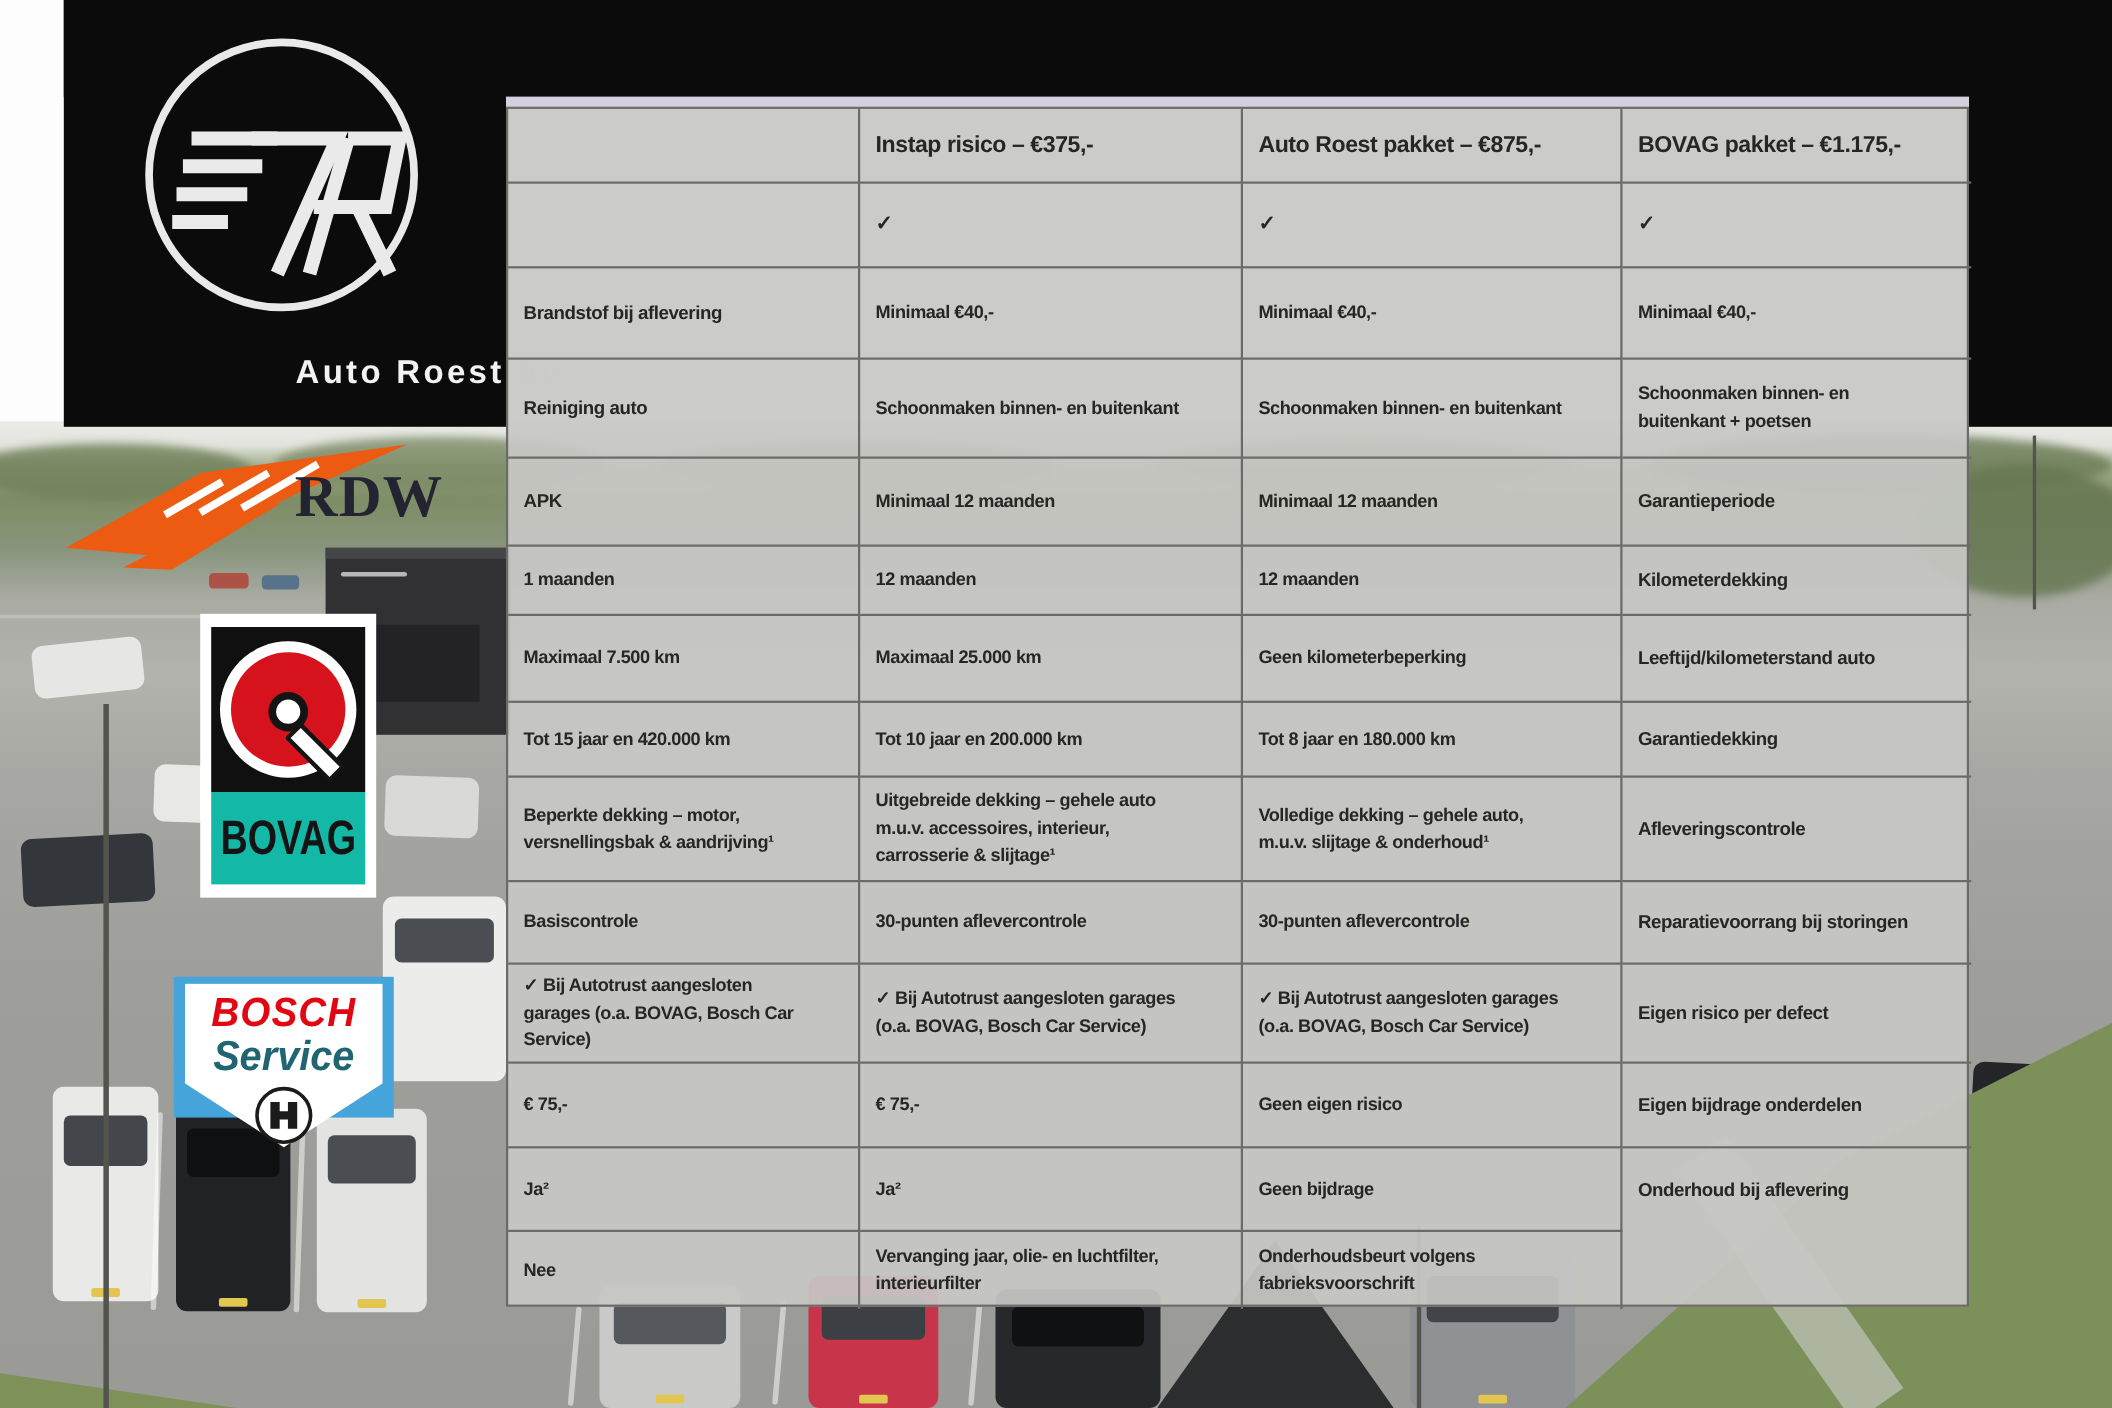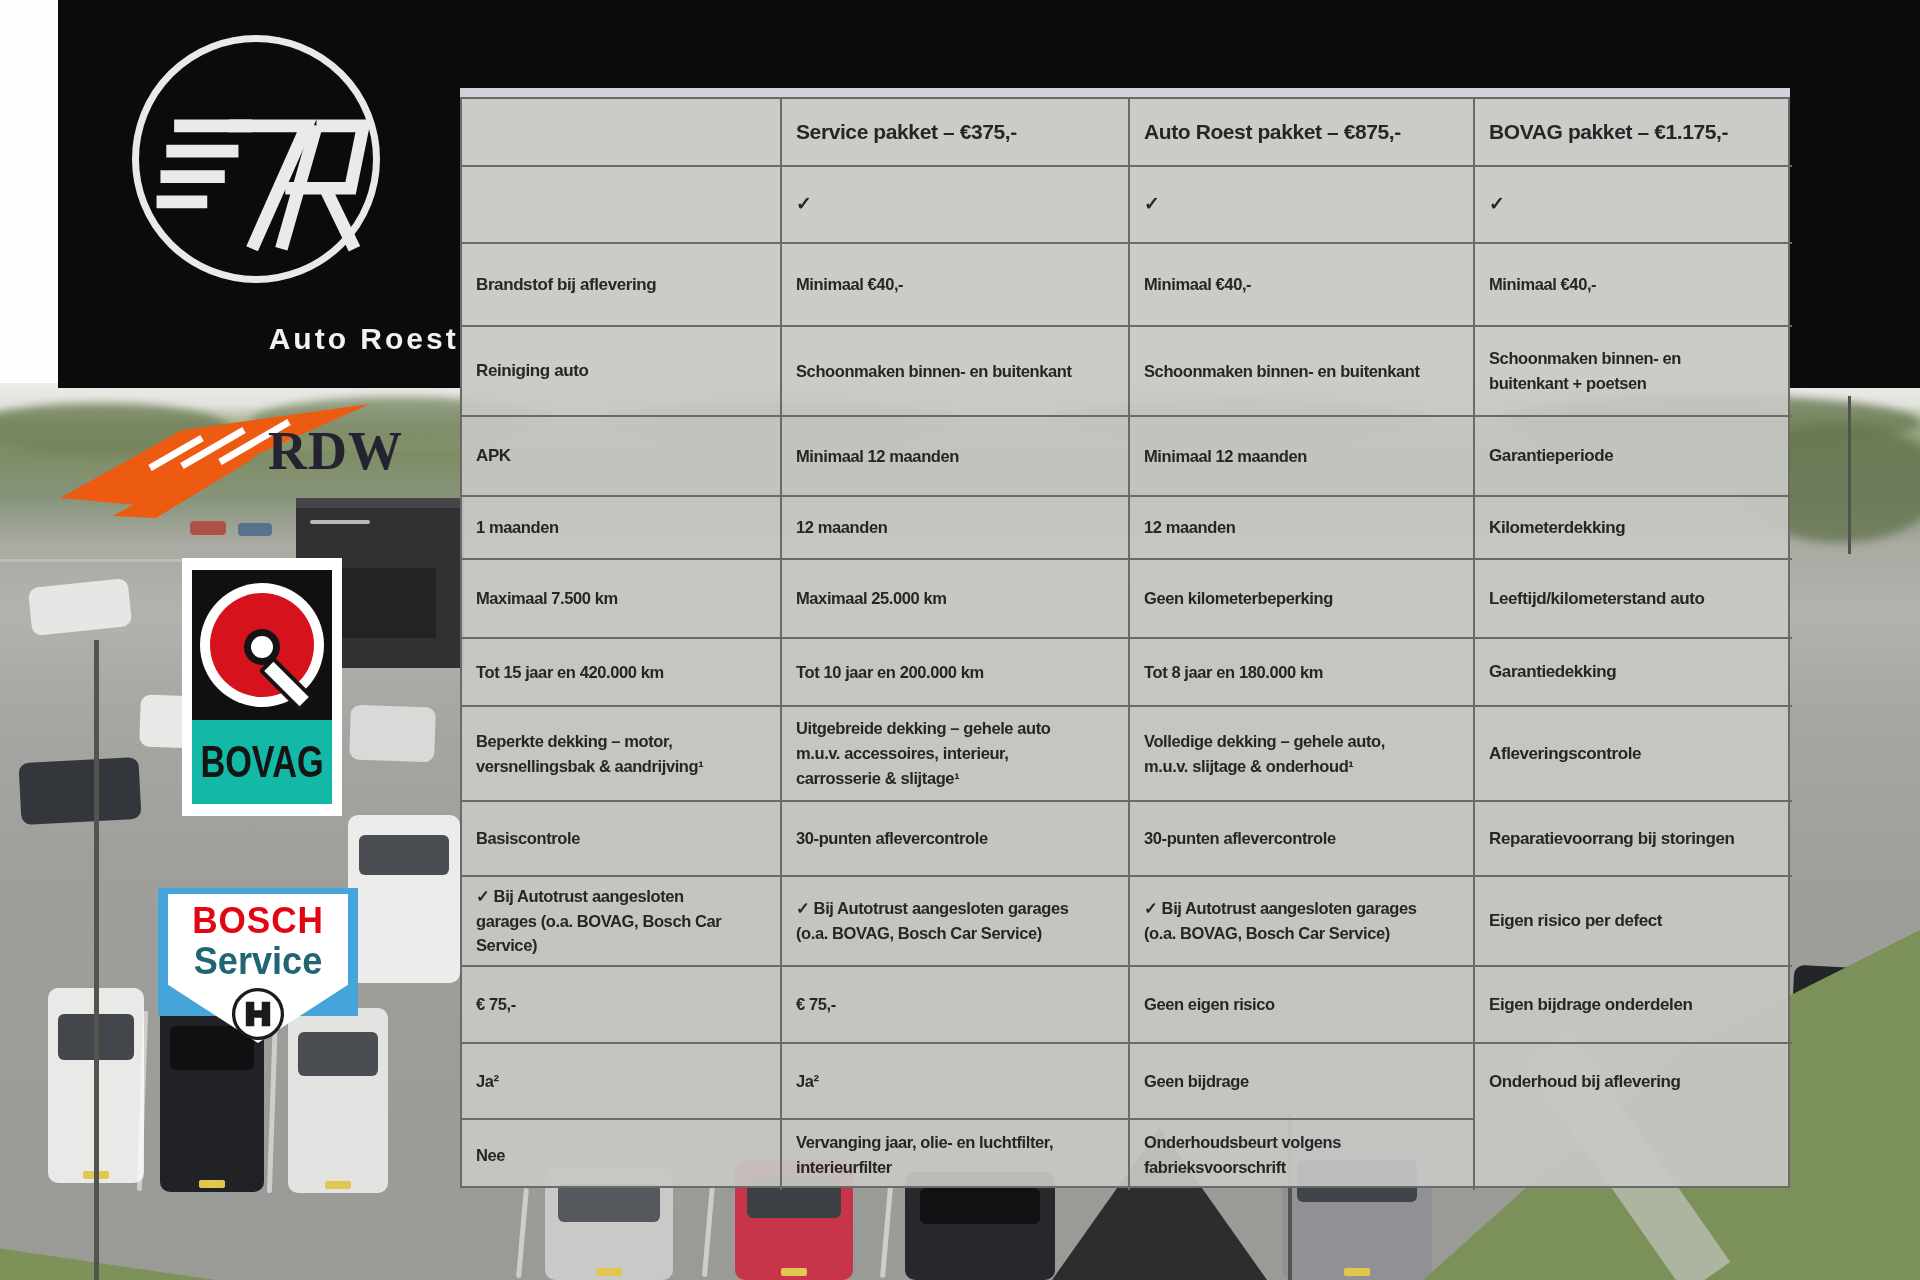--- a/index.html
+++ b/index.html
@@ -51,21 +51,21 @@
   #bovag-black{position:absolute;left:10px;top:12px;width:140px;height:150px;background:#101010;}
   #bovag-wdisc{position:absolute;left:8px;top:13px;width:124px;height:124px;background:#fff;border-radius:50%;}
   #bovag-rdisc{position:absolute;left:10px;top:10px;width:104px;height:104px;background:#d6131c;border-radius:50%;}
   #key-head{position:absolute;left:34px;top:36px;width:22px;height:22px;background:#fff;
     border:7px solid #141414;border-radius:50%;}
   #key-stem{position:absolute;left:56px;top:60px;width:50px;height:13px;background:#fff;
     border:4px solid #141414;border-radius:3px;transform:rotate(45deg);transform-origin:0 50%;}
   #bovag-yellow{position:absolute;left:10px;top:162px;width:140px;height:84px;background:#14b8a6;
     display:flex;align-items:center;justify-content:center;}
   #bovag-text{font-size:44px;font-weight:700;color:#141414;transform:scaleX(.78);letter-spacing:0px;}
-  #bosch-logo{left:158px;top:888px;width:200px;height:128px;background:#45a5da;z-index:6;}
+  #bosch-logo{left:158px;top:888px;width:200px;height:128px;background:#45a5da;z-index:6;font-style:italic;}
   #bosch-white{position:absolute;left:10px;top:6px;width:180px;height:162px;background:#fff;
     clip-path:polygon(0 0,100% 0,100% 56%,50% 92%,0 56%);}
   #bosch-word{position:absolute;left:0;top:12px;width:200px;text-align:center;color:#e20613;
     font-size:37px;font-weight:700;letter-spacing:1px;transform:scaleX(.95);}
   #bosch-service{position:absolute;left:0;top:52px;width:200px;text-align:center;color:#1f6672;
     font-size:38px;font-weight:700;letter-spacing:0px;transform:scaleX(.95);}
   #bosch-anchor{position:absolute;left:70px;top:96px;}
 
   .building{background:#313134;z-index:1;}
   .pole{background:#54544f;z-index:1;position:absolute;}
@@ -166,21 +166,21 @@
     </g>
   </svg>
 </div>
 <div class="abs" id="brand-name">Auto Roest bv</div>
 
 <div class="abs" id="table-wrap">
   <div class="abs" id="table-topstrip"></div>
   <div class="abs" id="tgrid">
 
     <div class="c h l"></div>
-    <div class="c h">Service pakket – €375,-</div>
+    <div class="c h">Instap risico – €375,-</div>
     <div class="c h">Auto Roest pakket – €875,-</div>
     <div class="c h">BOVAG pakket – €1.175,-</div>
 
     <div class="c l"></div>
     <div class="c v ck">✓</div>
     <div class="c v ck">✓</div>
     <div class="c v ck">✓</div>
 
     <div class="c l">Brandstof bij aflevering</div>
     <div class="c v">Minimaal €40,-</div>

